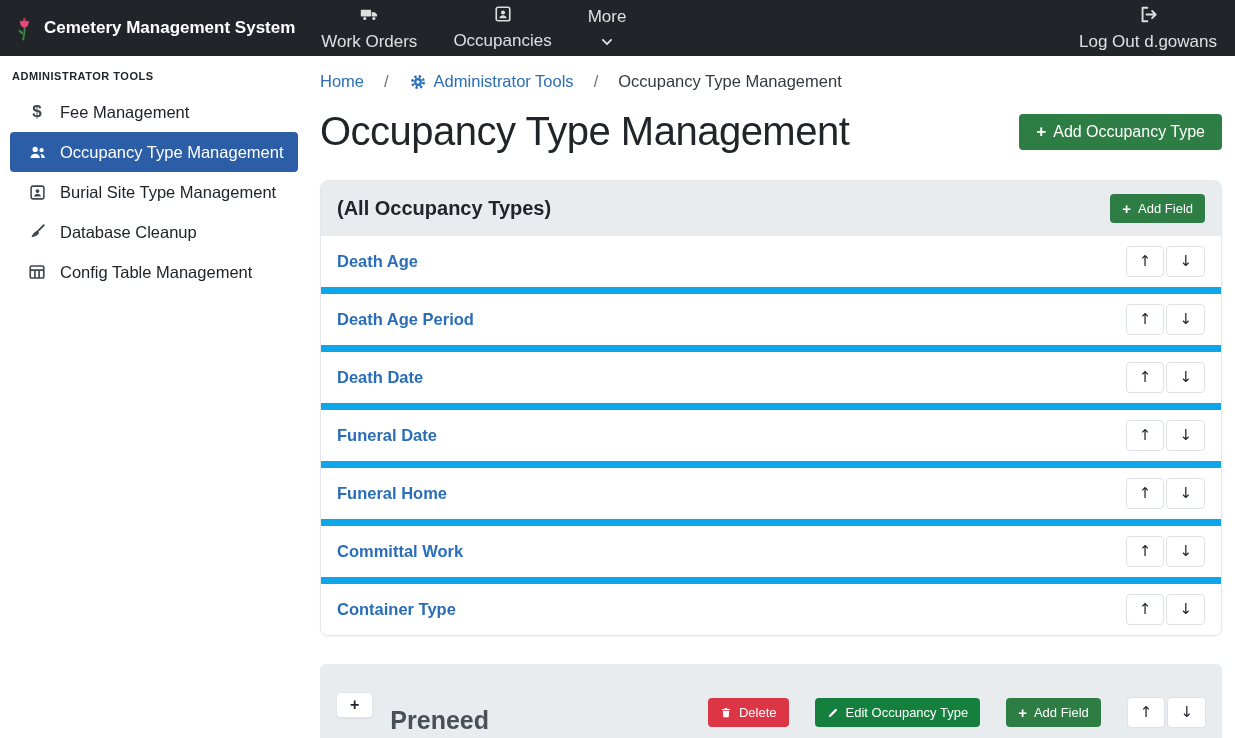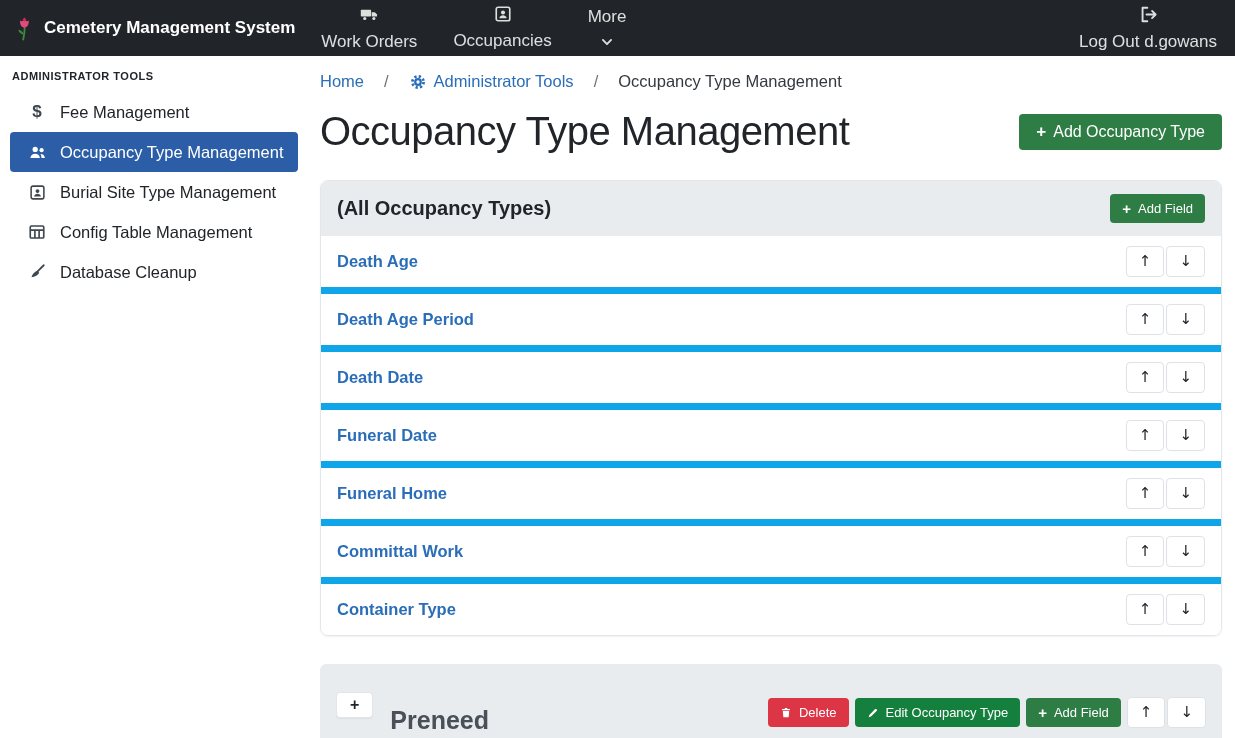--- a/index.html
+++ b/index.html
@@ -108,21 +108,21 @@
     display: flex; align-items: center;
     padding: 10px 16px; margin-bottom: 28px;
     min-height: 57px;
   }
   .btn-expand {
     background: #fff; border: 1px solid #e2e6ea; border-radius: 4px;
     font-size: 16px; font-weight: bold; color: #212529;
     padding: 3px 13px; cursor: pointer; box-shadow: 0 1px 1px rgba(0,0,0,.05);
   }
   .section-title { font-size: 25px; font-weight: 600; color: #495057; margin-left: 17px; margin-top: 32px; }
-  .section-actions { margin-left: auto; display: flex; align-items: center; gap: 6px; margin-top: 16px; }
+  .section-actions { margin-left: auto; display: flex; align-items: center; gap: 26px; margin-top: 16px; }
 
   .icon-white { color: #ffffff; }
 </style>
 </head>
 <body>
 
 <nav class="navbar">
   <div class="brand">
     <span>
       <svg width="24" height="26" viewBox="0 0 24 26">
@@ -209,35 +209,35 @@
           <circle cx="12" cy="10" r="2.7" fill="currentColor"></circle>
           <path d="M7 17.5c.9-2.8 2.7-3.9 5-3.9s4.1 1.1 5 3.9z" fill="currentColor"></path>
         </svg>
       </span>
       <span>Burial Site Type Management</span>
     </div>
 
     <div class="side-item">
       <span class="sicon">
         <svg width="18" height="18" viewBox="0 0 24 24">
-          <rect x="3" y="4" width="18" height="16" rx="1.5" fill="none" stroke="currentColor" stroke-width="2.2"></rect>
-          <path d="M3 9.5h18M9.2 9.5V20M14.8 9.5V20" fill="none" stroke="currentColor" stroke-width="2.2"></path>
-        </svg>
-      </span>
-      <span>Config Table Management</span>
+          <path d="M21 3l-8.2 8.2" stroke="currentColor" stroke-width="2.4" stroke-linecap="round" fill="none"></path>
+          <path d="M12.2 10.2l2.8 2.8c-1.8 3.4-5.6 5.6-10.4 6.1 1.2-4.6 4.1-7.5 7.6-8.9z" fill="currentColor"></path>
+        </svg>
+      </span>
+      <span>Database Cleanup</span>
     </div>
 
     <div class="side-item">
       <span class="sicon">
         <svg width="18" height="18" viewBox="0 0 24 24">
-          <path d="M21 3l-8.2 8.2" stroke="currentColor" stroke-width="2.4" stroke-linecap="round" fill="none"></path>
-          <path d="M12.2 10.2l2.8 2.8c-1.8 3.4-5.6 5.6-10.4 6.1 1.2-4.6 4.1-7.5 7.6-8.9z" fill="currentColor"></path>
-        </svg>
-      </span>
-      <span>Database Cleanup</span>
+          <rect x="3" y="4" width="18" height="16" rx="1.5" fill="none" stroke="currentColor" stroke-width="2.2"></rect>
+          <path d="M3 9.5h18M9.2 9.5V20M14.8 9.5V20" fill="none" stroke="currentColor" stroke-width="2.2"></path>
+        </svg>
+      </span>
+      <span>Config Table Management</span>
     </div>
   </aside>
 
   <main class="main">
 
     <div class="breadcrumb">
       <a>
         <span>Home</span>
       </a>
       <span class="crumb-sep">/</span>

